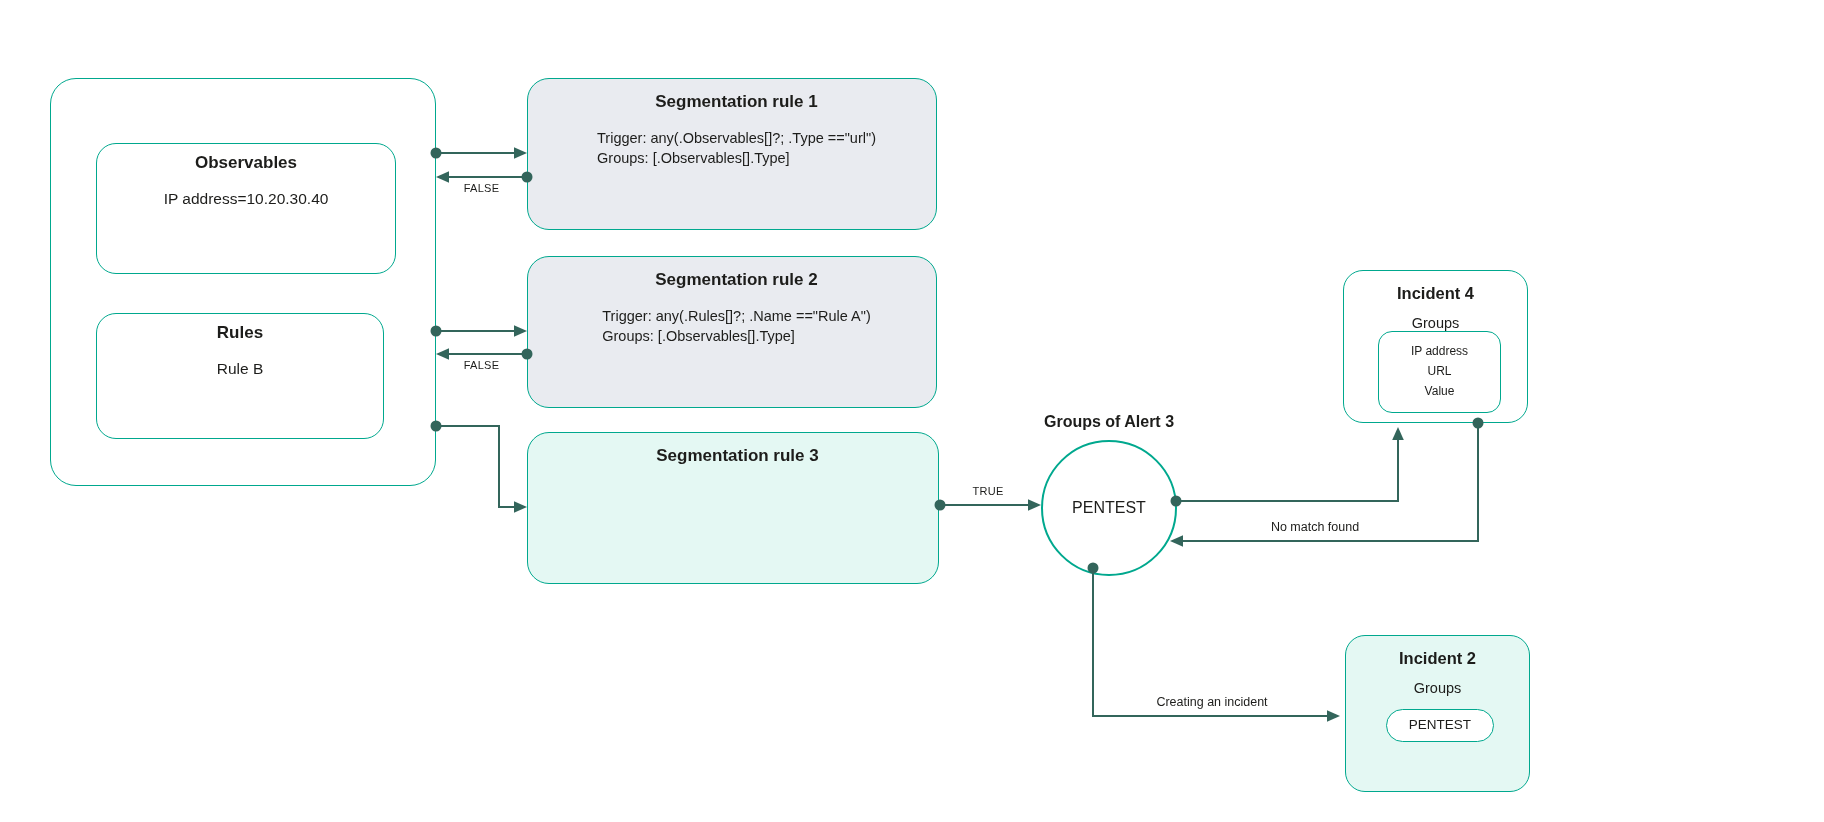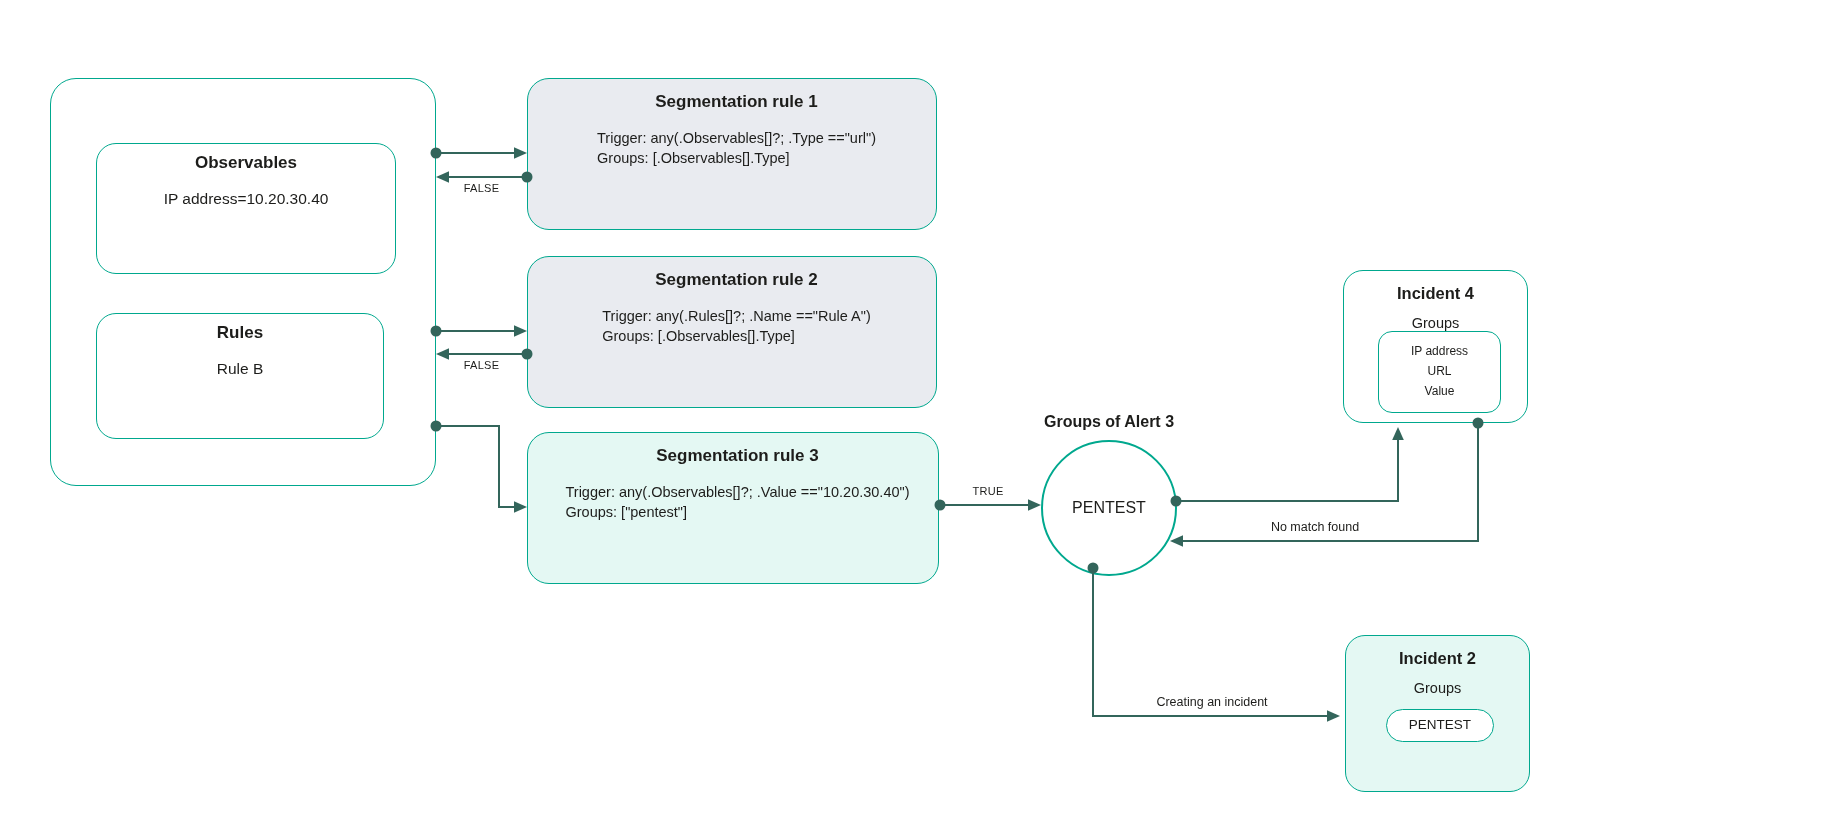--- a/index.html
+++ b/index.html
@@ -82,24 +82,20 @@
     <div class="box rule-box rule2">
       <div class="rule-title">Segmentation rule 2</div>
       <div class="rule-body">
         <div>Trigger: any(.Rules[]?; .Name =="Rule A")</div>
         <div>Groups: [.Observables[].Type]</div>
       </div>
     </div>
 
     <div class="box rule-box rule3">
       <div class="rule-title">Segmentation rule 3</div>
-      <div class="rule-body">
-        <div>Trigger: any(.Observables[]?; .Value =="10.20.30.40")</div>
-        <div>Groups: ["pentest"]</div>
-      </div>
     </div>
 
     <div class="box incident-box incident1">
       <div class="incident-title">Incident 4</div>
       <div class="incident-sub">Groups</div>
       <div class="inc-groups-box">
         <div>IP address</div>
         <div>URL</div>
         <div>Value</div>
       </div>

